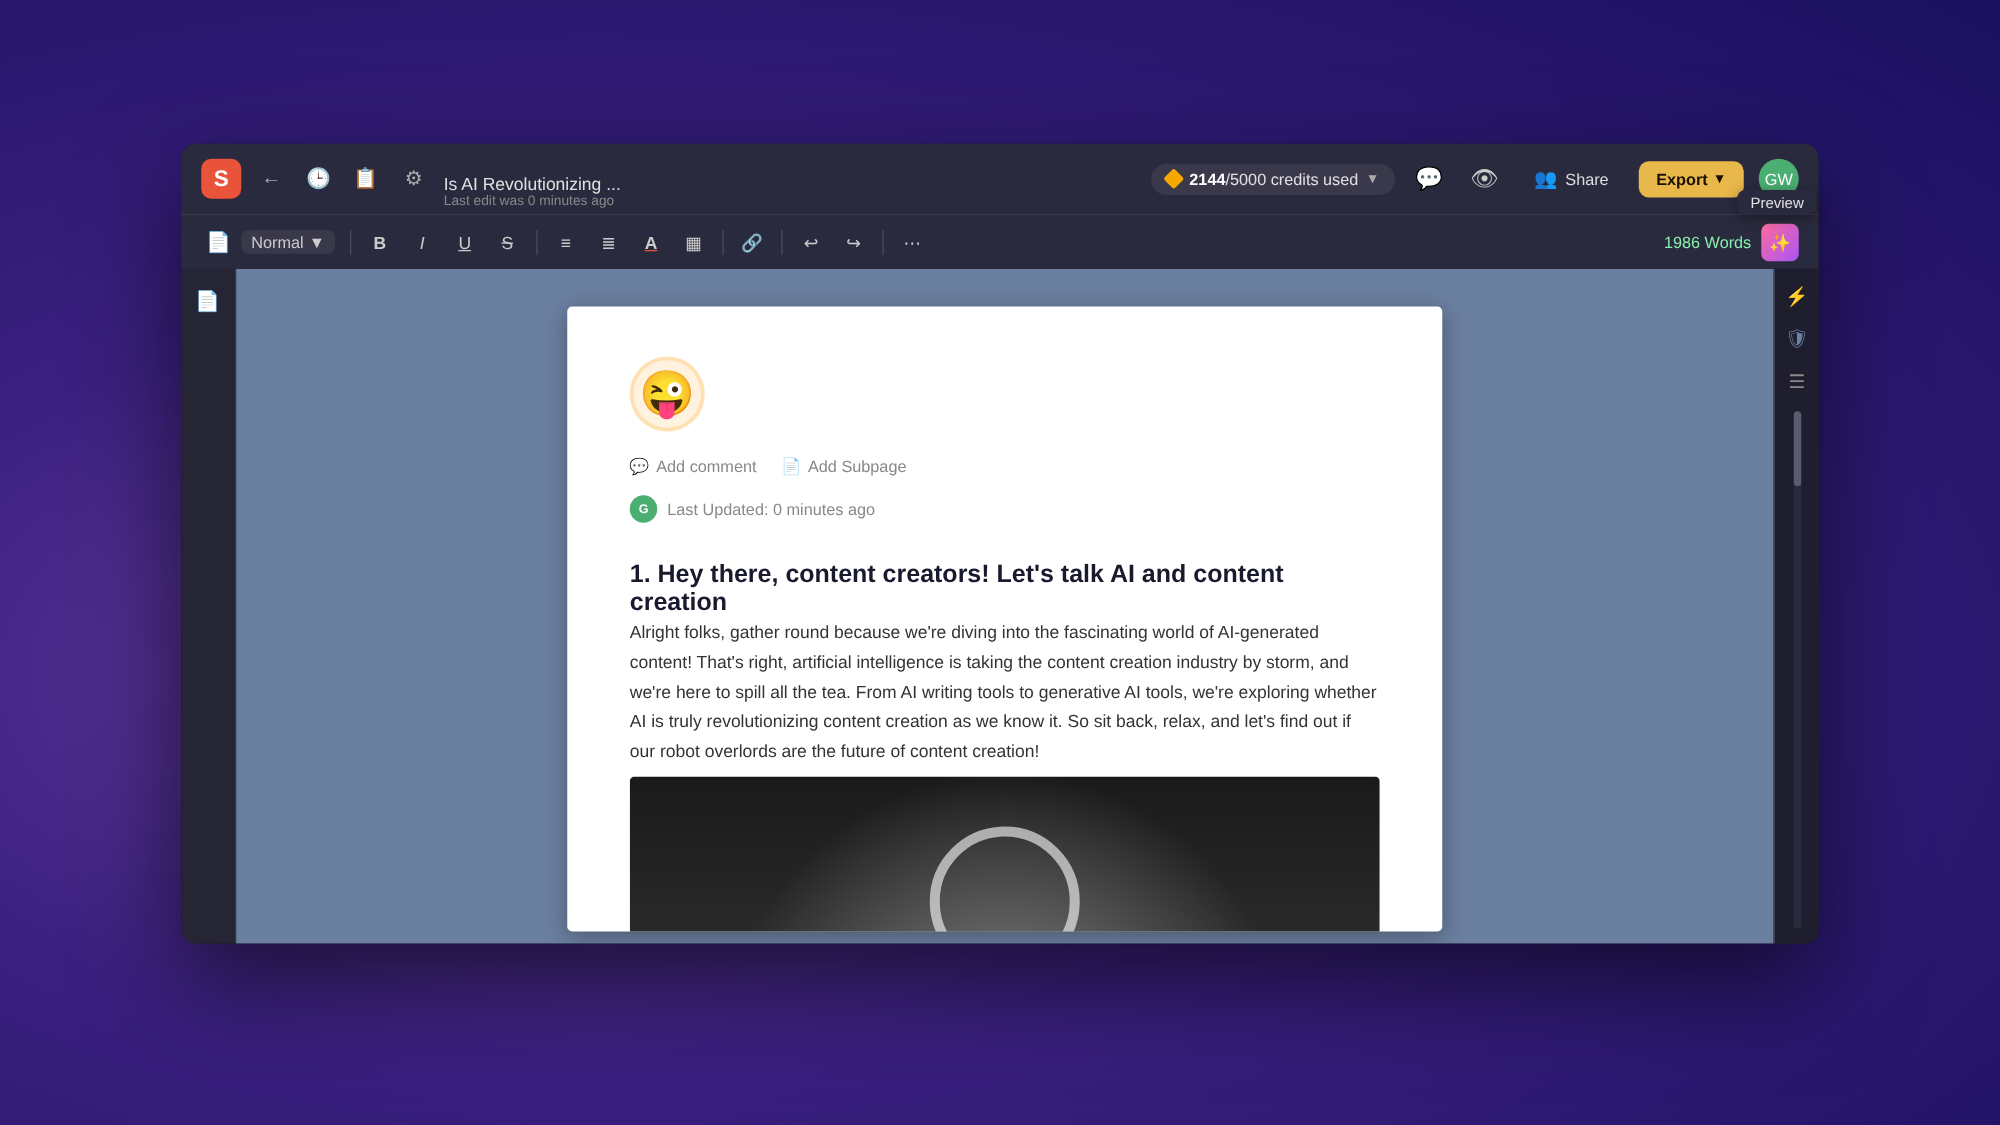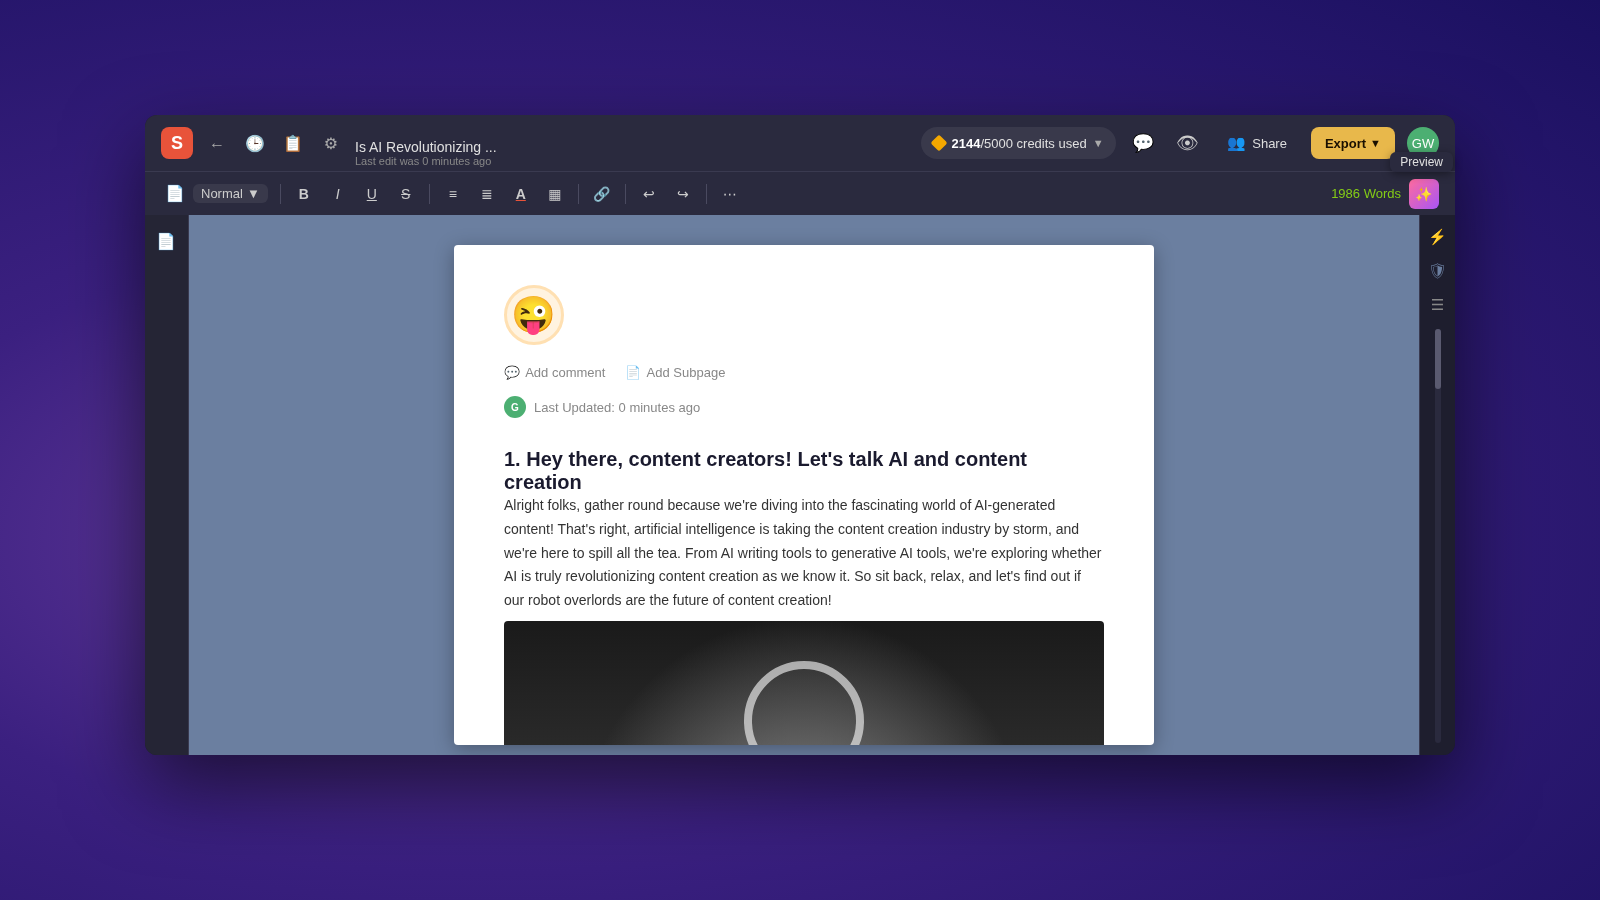--- a/index.html
+++ b/index.html
@@ -81,20 +81,21 @@
     }
 
     .title-subtitle {
       color: #888;
       font-size: 11px;
     }
 
     .title-bar-right {
       margin-left: auto;
       display: flex;
+      align-items: center;
       gap: 12px;
     }
 
     .credits-badge {
       display: flex;
       align-items: center;
       gap: 6px;
       background: rgba(255,255,255,0.07);
       border-radius: 20px;
       padding: 5px 12px;
@@ -229,21 +230,21 @@
     .toolbar-btn.strikethrough { text-decoration: line-through; }
 
     .toolbar-right {
       margin-left: auto;
       display: flex;
       align-items: center;
       gap: 8px;
     }
 
     .word-count {
-      color: #84cc16;
+      color: #86efac;
       font-size: 13px;
       margin-left: 32px;
     }
 
     .ai-btn {
       width: 30px;
       height: 30px;
       border-radius: 6px;
       background: linear-gradient(135deg, #ff6b9d, #a855f7);
       display: flex;

